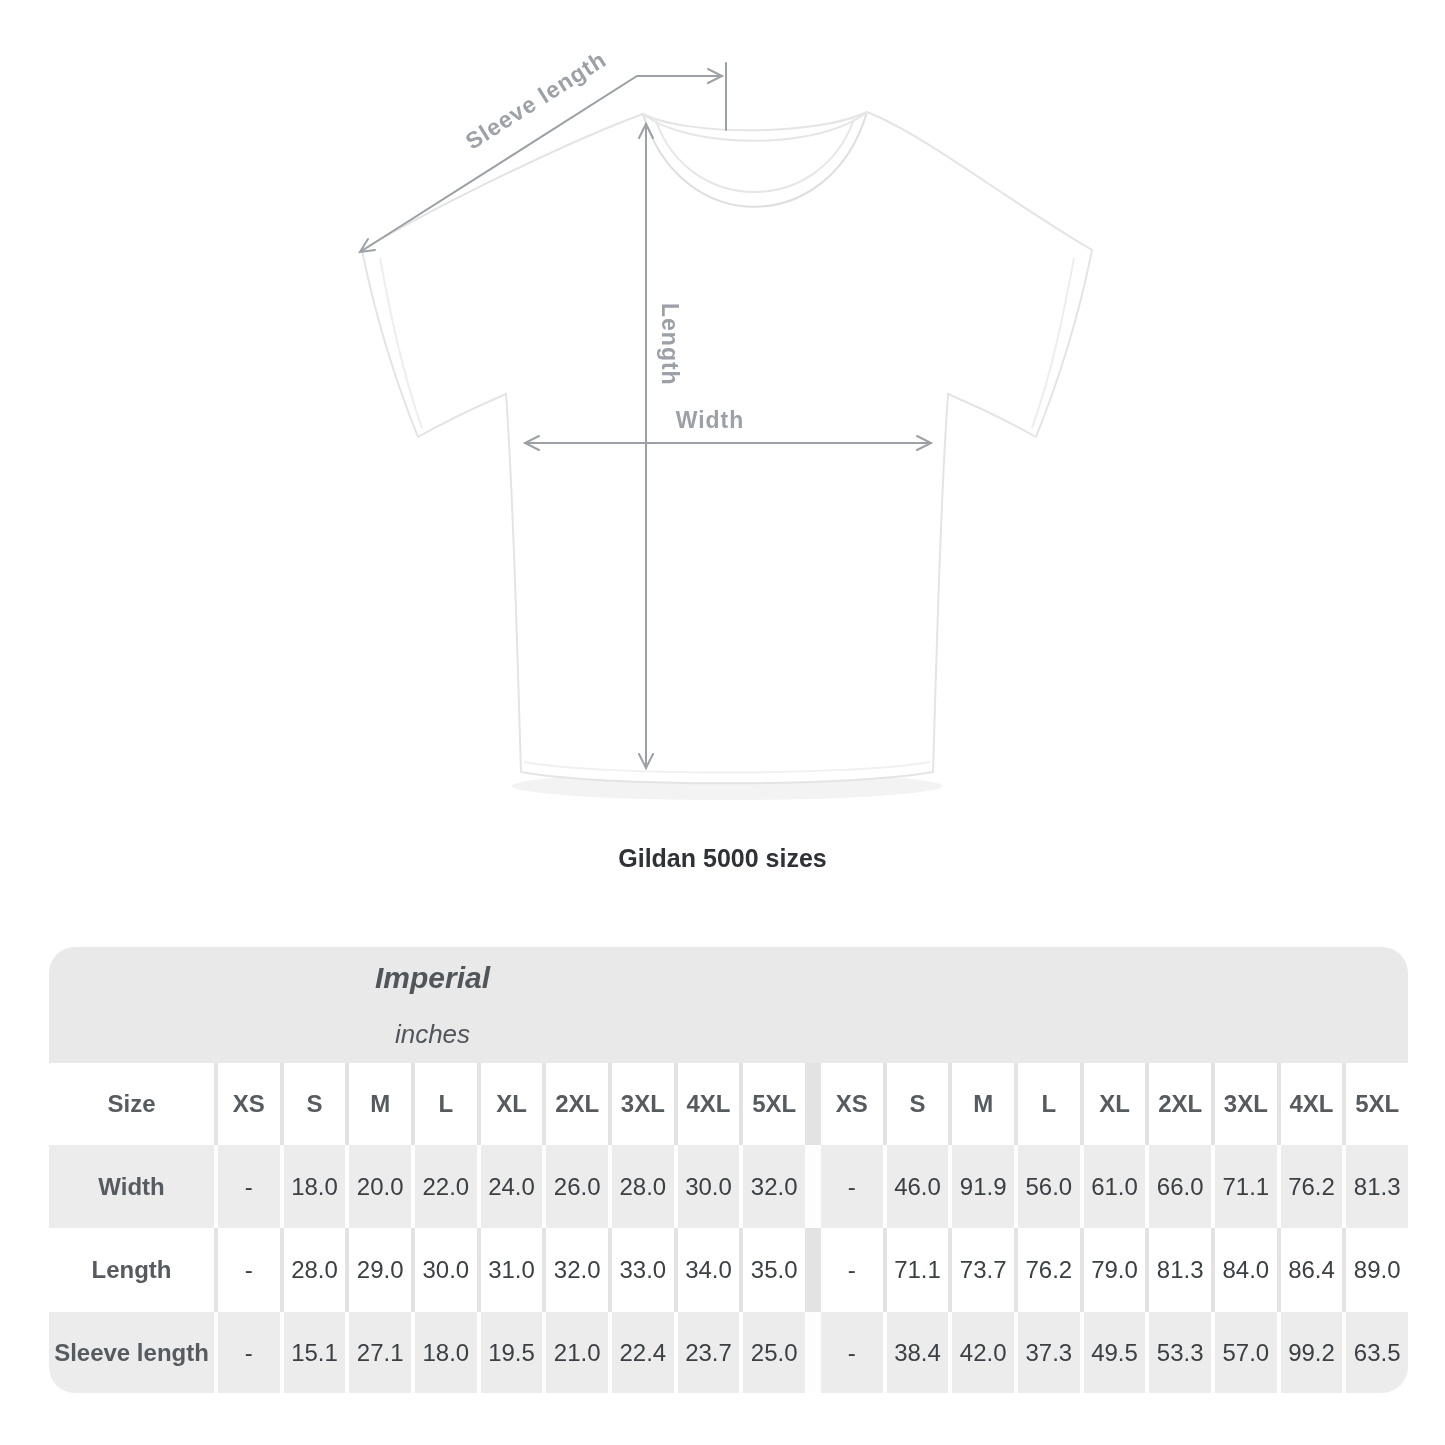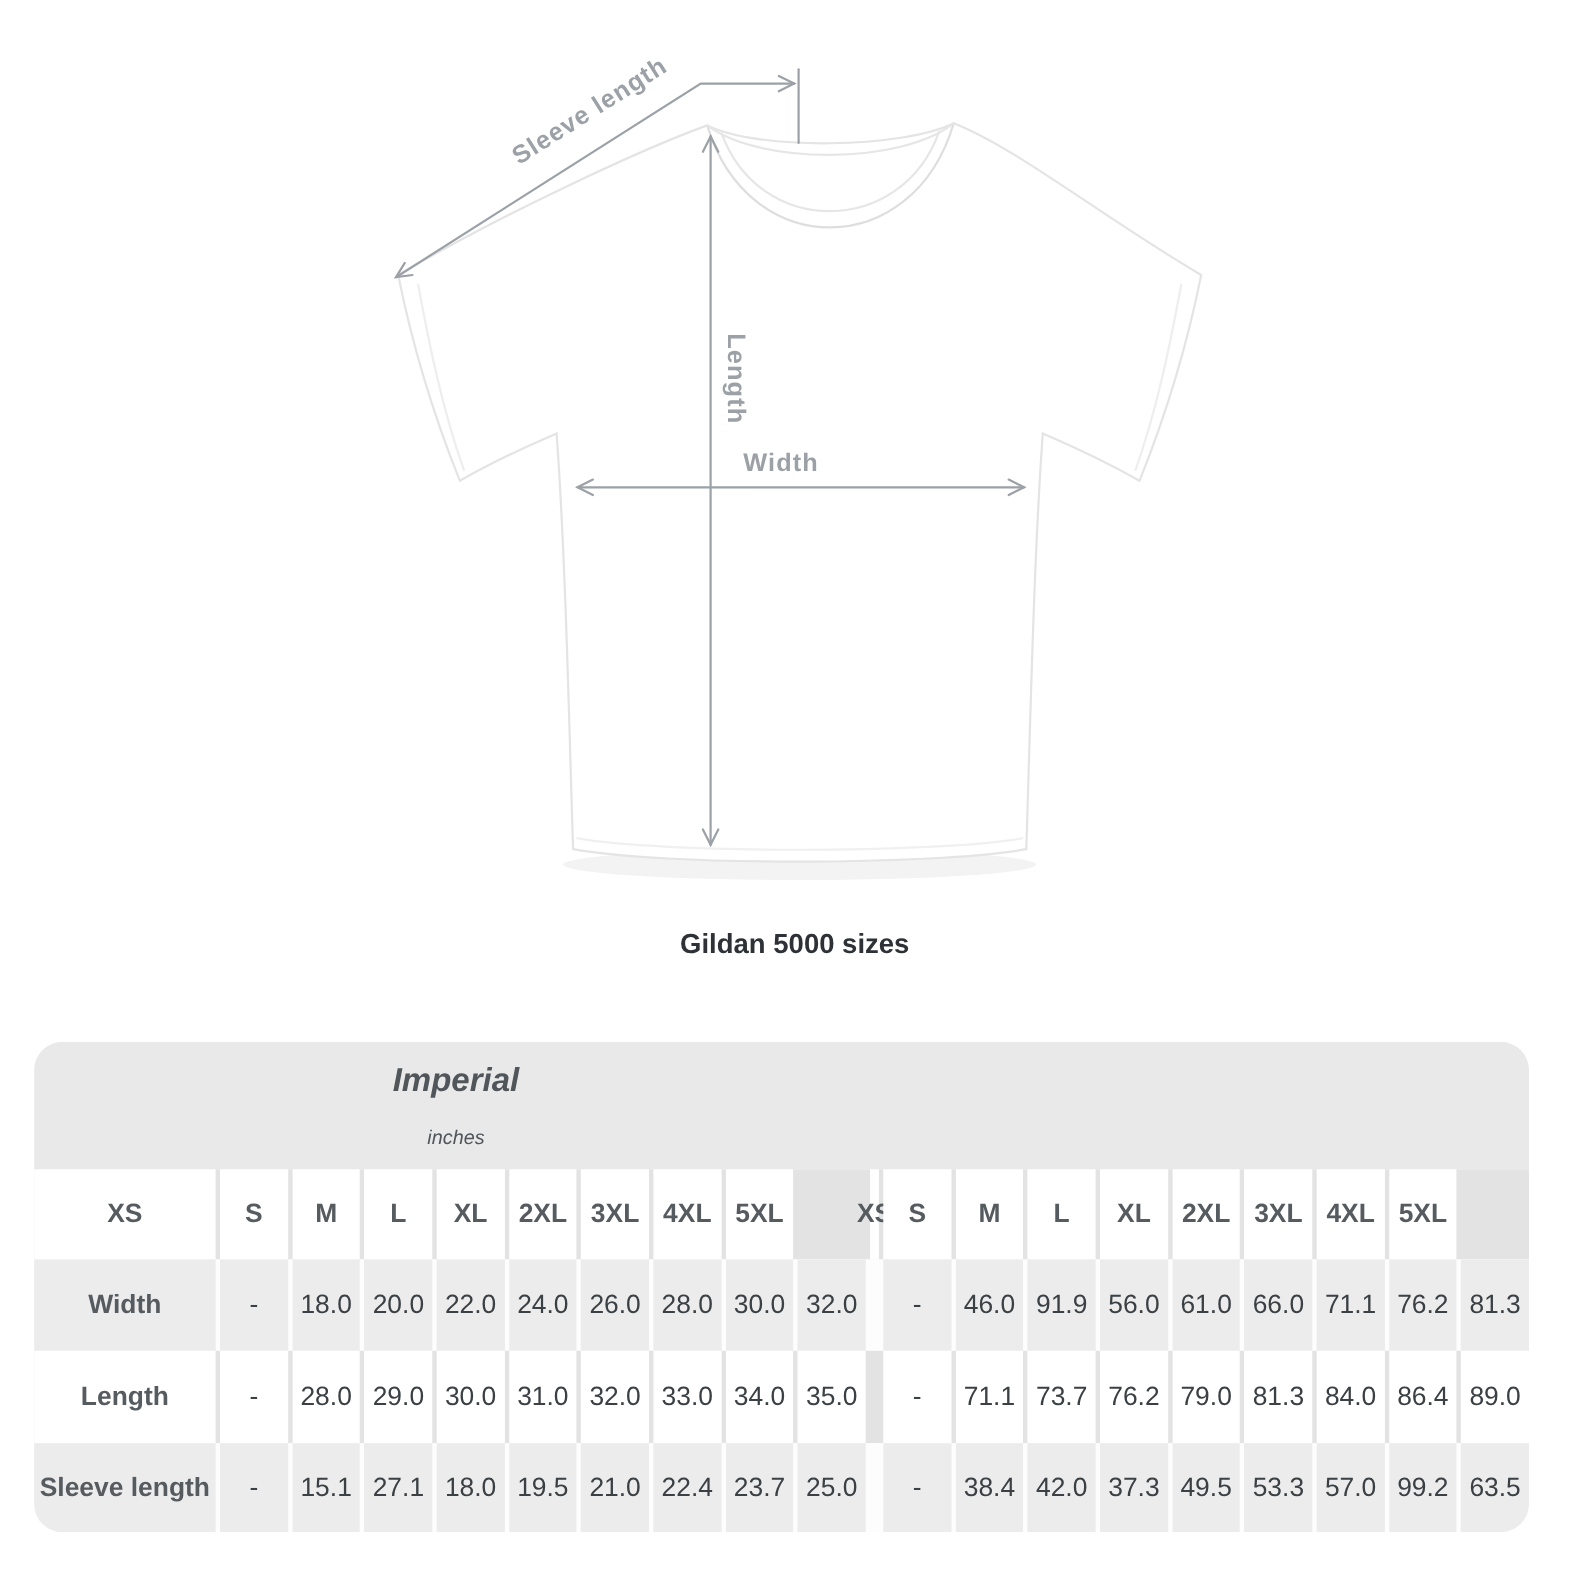--- a/index.html
+++ b/index.html
@@ -15,29 +15,29 @@
   .chart-title{
     position:absolute;left:0;top:844px;width:1445px;text-align:center;
     font-size:25px;font-weight:bold;color:#2e3236;
   }
   .chart-note{
     position:absolute;left:0;top:896px;width:1445px;text-align:center;
     font-size:22px;font-style:italic;color:#4d5257;
   }
   
   .size-table{
-    position:absolute;left:31px;top:947px;width:1359px;height:446px;
+    position:absolute;left:49px;top:947px;width:1359px;height:446px;
     border-radius:26px;overflow:hidden;background:#ffffff;
   }
   .band{height:116px;background:#e9e9e9;display:flex;}
   .band-half{display:flex;flex-direction:column;align-items:center;justify-content:center;}
   .band-half.left{width:767px;}
   .band-half.right{width:592px;}
   .band-title{font-size:30px;font-weight:bold;font-style:italic;color:#51565b;}
-  .band-sub{font-size:18px;font-style:italic;color:#51565b;margin-top:24px;}
+  .band-sub{font-size:26px;font-style:italic;color:#51565b;margin-top:24px;}
   .trow{
     display:grid;
     grid-template-columns:165px repeat(9,1fr) 8px repeat(9,1fr);
     column-gap:4px;
   }
   .trow.r-size{height:82px;background:#e3e3e3;}
   .trow.r-gray{background:#fdfdfd;}
   .trow.r-white{background:#e3e3e3;}
   .trow.r-size .cell{background:#ffffff;}
   .trow.r-white .cell{background:#ffffff;}
@@ -115,20 +115,21 @@
   <div class="size-table">
 
     <div class="band">
       <div class="band-half left">
         <div class="band-title">Imperial</div>
         <div class="band-sub">inches</div>
       </div>
     </div>
 
     <div class="trow r-size">
+      <div class="cell hdr">Size</div>
       <div class="cell hdr">XS</div>
       <div class="cell hdr">S</div>
       <div class="cell hdr">M</div>
       <div class="cell hdr">L</div>
       <div class="cell hdr">XL</div>
       <div class="cell hdr">2XL</div>
       <div class="cell hdr">3XL</div>
       <div class="cell hdr">4XL</div>
       <div class="cell hdr">5XL</div>
       <div class="spacer"></div>

